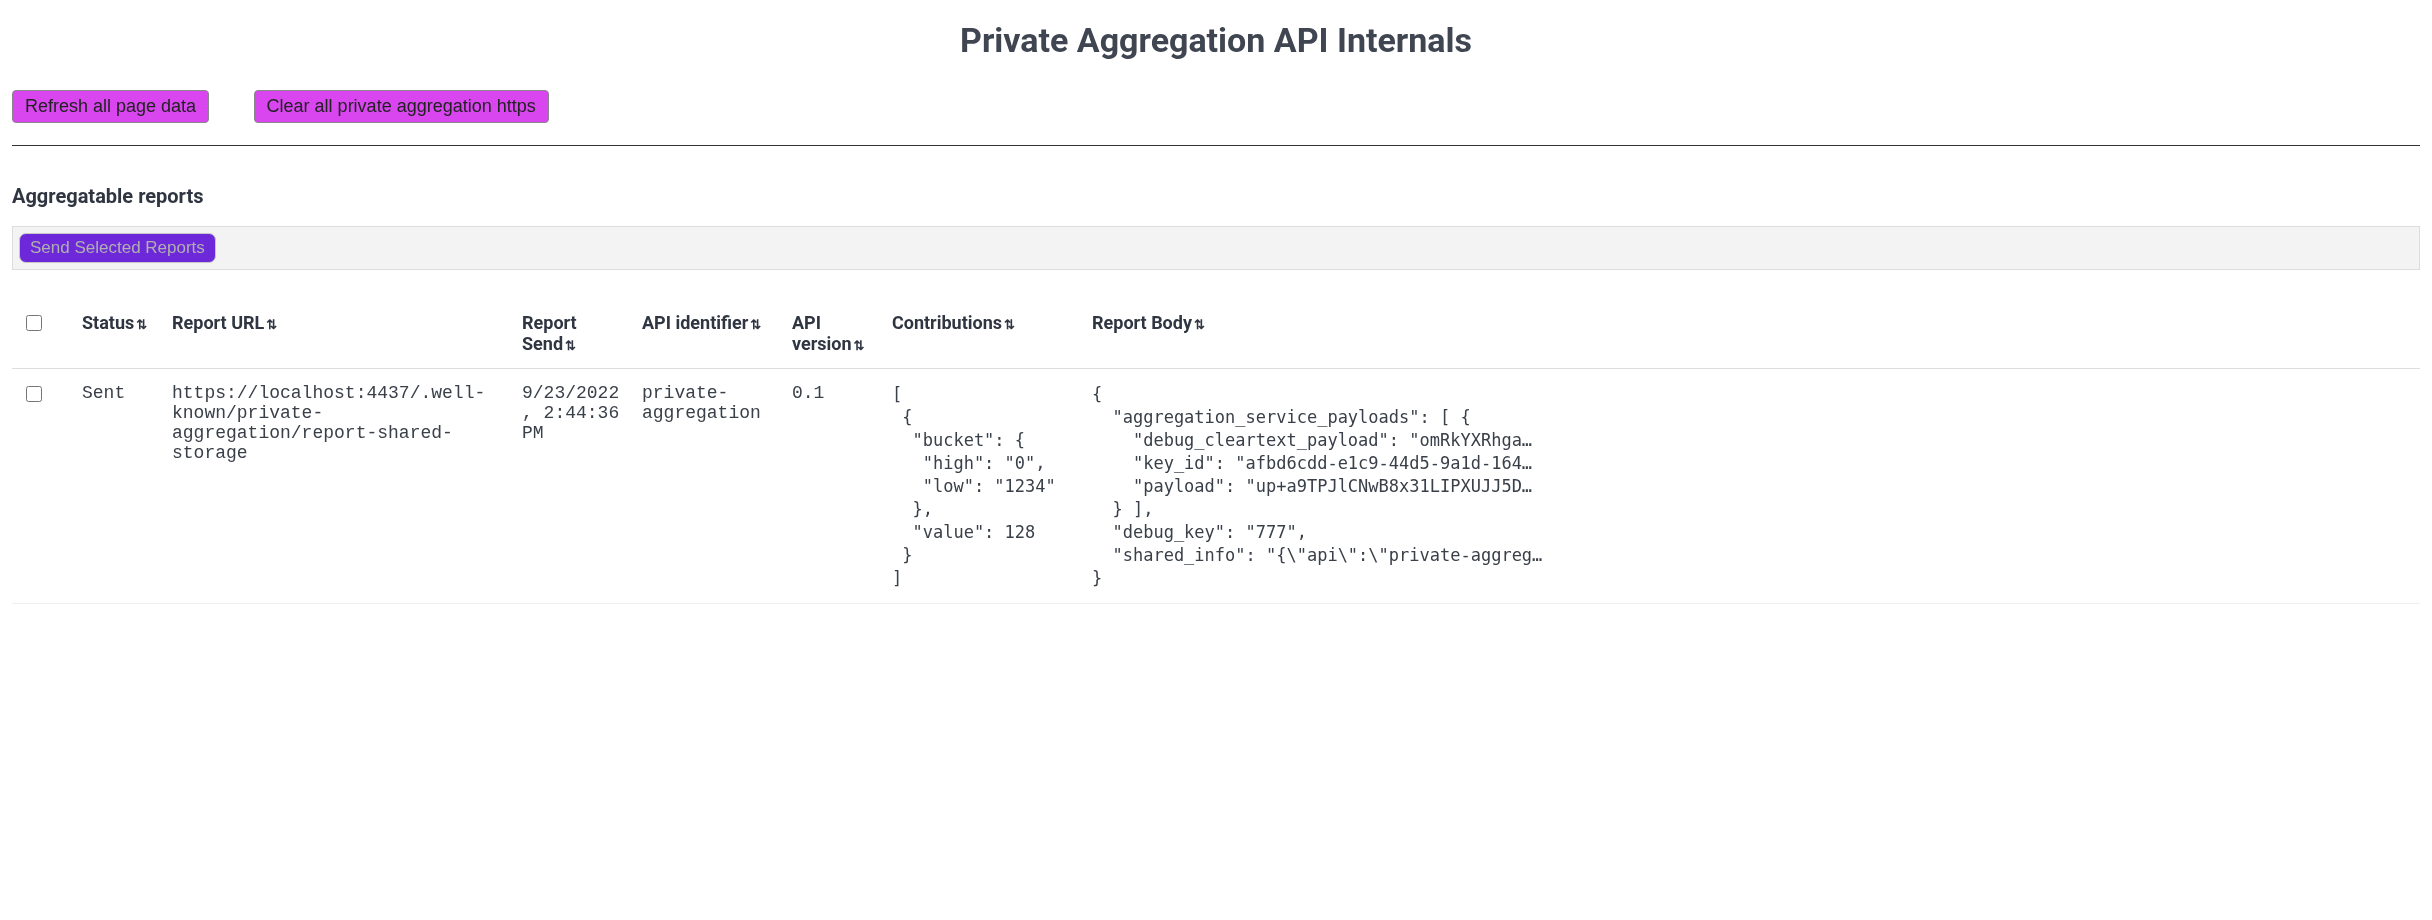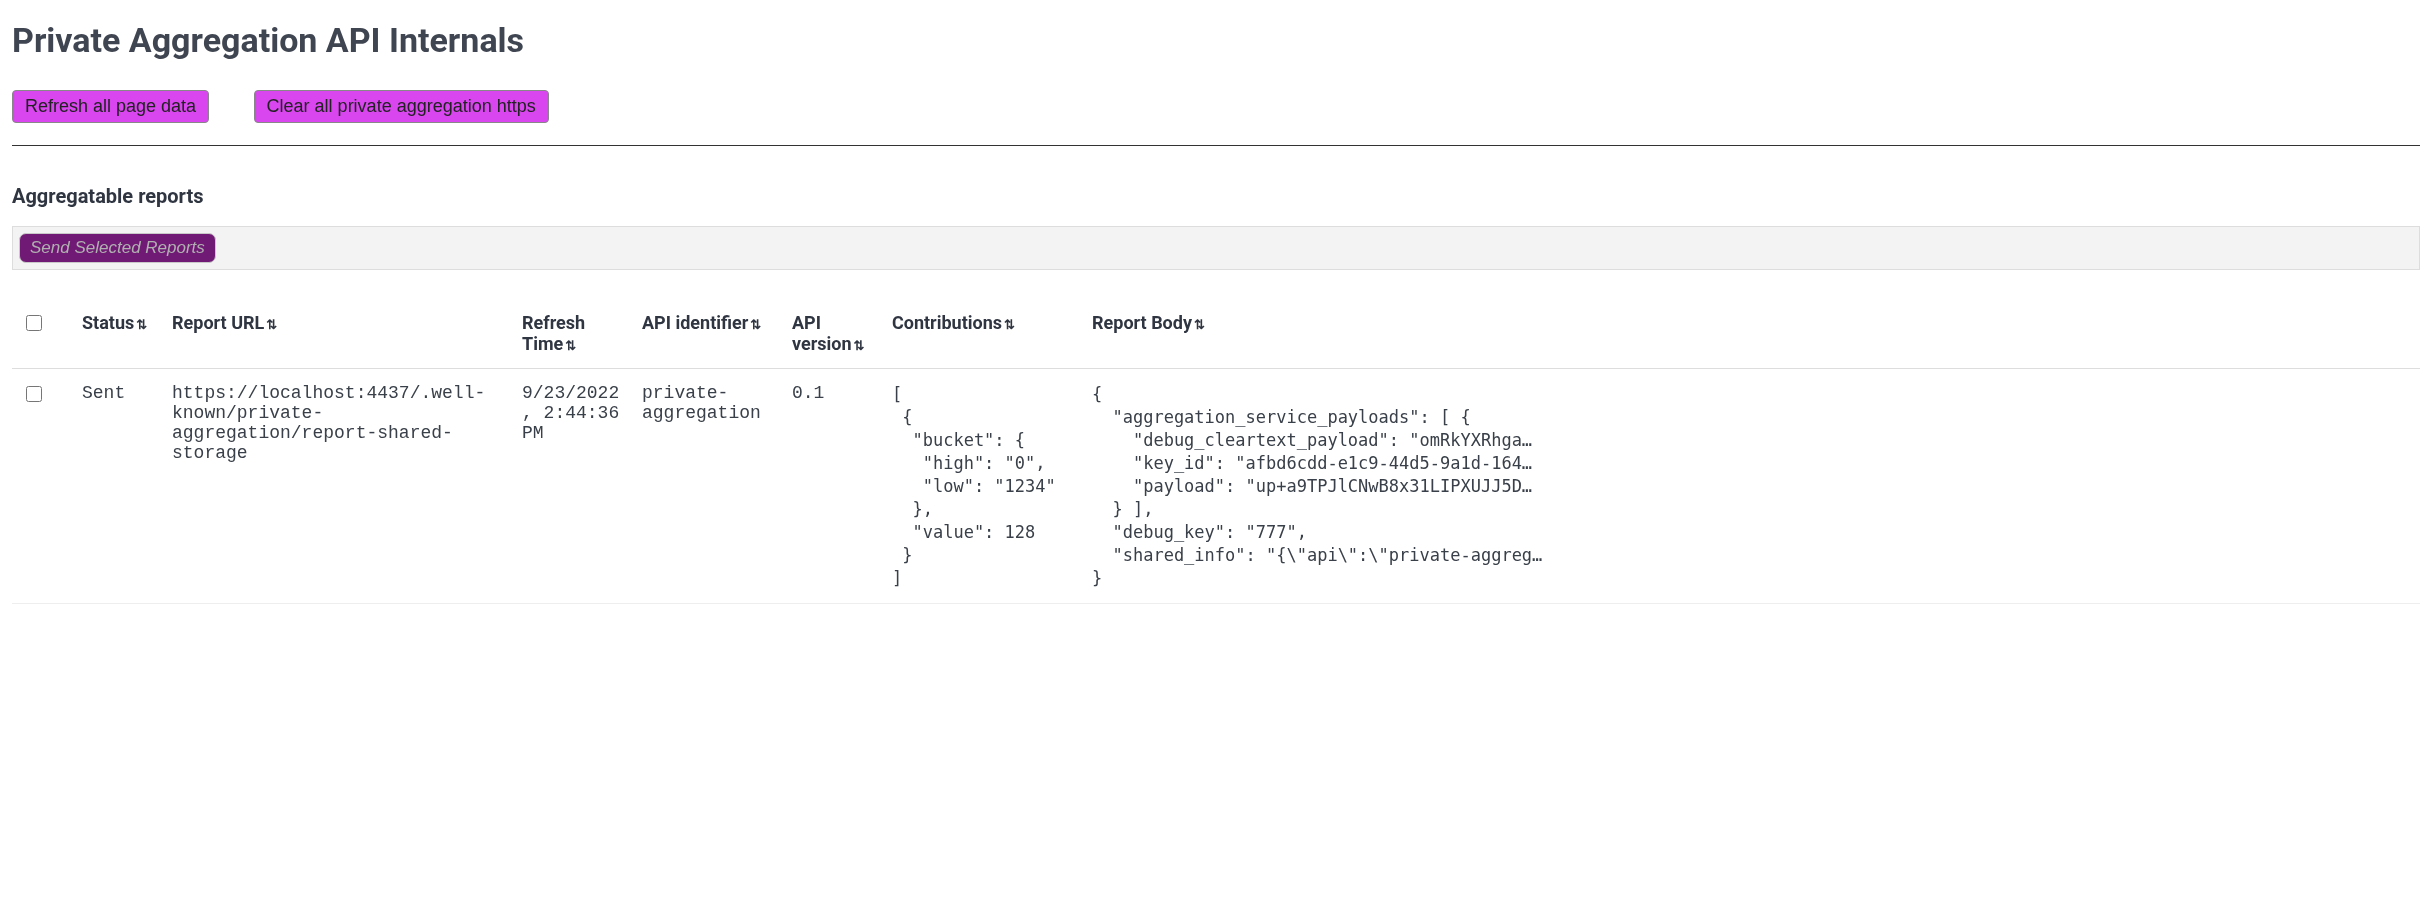--- a/index.html
+++ b/index.html
@@ -9,20 +9,21 @@
       font-family: -apple-system, BlinkMacSystemFont, "Segoe UI", Roboto, Helvetica, Arial, sans-serif;
       color: #3a4049;
       background: #fff;
       font-size: 18px;
     }
     h1 {
       margin: 8px 0 30px 0;
       font-size: 34px;
       font-weight: 700;
       color: #404651;
+      text-align: center;
     }
     .button-row { margin-bottom: 22px; }
     .btn {
       font-size: 18px;
       padding: 5px 12px;
       border: 1px solid #888;
       border-radius: 4px;
       background: #d946ef;
       color: #222;
       cursor: pointer;
@@ -43,24 +44,23 @@
       background: #f3f3f3;
       border: 1px solid #ddd;
       padding: 6px;
       margin-bottom: 28px;
     }
     .btn-disabled {
       font-size: 17px;
       padding: 4px 10px;
       border: 1px solid #c9c9c9;
       border-radius: 7px;
-      background: #701a75;
+      background: #6d28d9;
       color: #b0b0b0;
       cursor: default;
-      font-style: italic;
     }
     table {
       width: 100%;
       border-collapse: collapse;
       table-layout: fixed;
     }
     th, td {
       text-align: left;
       vertical-align: top;
       padding: 14px 10px;
@@ -121,21 +121,21 @@
     <col class="col-contrib">
       <col class="col-body">
   </colgroup>
   <thead>
     <tr>
       <th>
         <input type="checkbox" style="">
       </th>
       <th><span>Status</span><span class="sort-icon">⇅</span></th>
       <th><span>Report URL</span><span class="sort-icon">⇅</span></th>
-      <th><span>Refresh Time</span><span class="sort-icon">⇅</span></th>
+      <th><span>Report Send</span><span class="sort-icon">⇅</span></th>
       <th><span>API identifier</span><span class="sort-icon">⇅</span></th>
       <th><span>API version</span><span class="sort-icon">⇅</span></th>
       <th><span>Contributions</span><span class="sort-icon">⇅</span></th>
       <th><span>Report Body</span><span class="sort-icon">⇅</span></th>
     </tr>
   </thead>
   <tbody>
     <tr>
       <td><input type="checkbox" style=""></td>
       <td class="cell-wrap">Sent</td>

